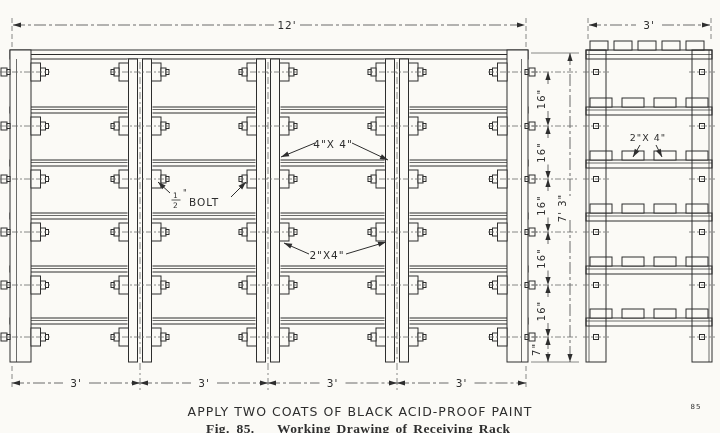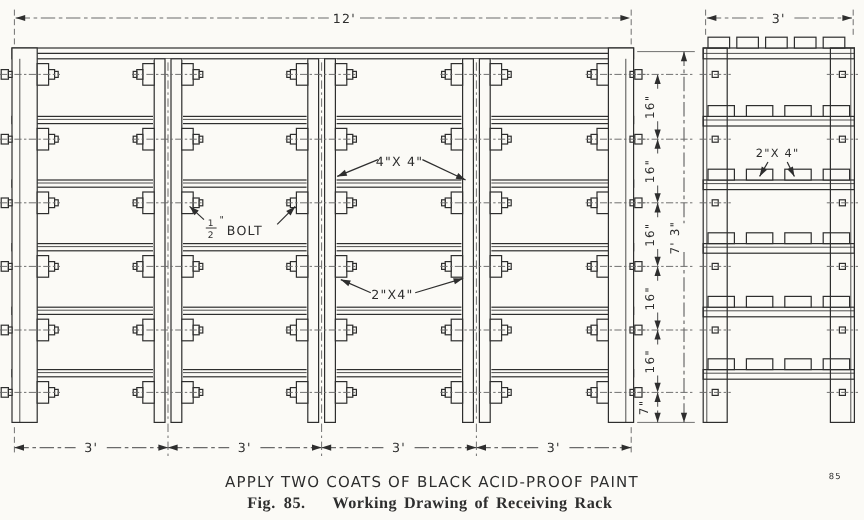--- a/index.html
+++ b/index.html
@@ -1,21 +1,21 @@
 <!DOCTYPE html>
 <html><head>
 <meta charset="utf-8">
 <style>
   html,body{margin:0;padding:0;}
   body{
     width:720px;height:433px;overflow:hidden;
     background:#fbfaf6;
     font-family:"DejaVu Sans",sans-serif;
   }
-  #stage{position:relative;width:720px;height:422px;}
+  #stage{position:relative;width:720px;height:422px;margin-top:10px;}
   svg{display:block;}
   text{fill:#2e2e2e;}
   .hand{font-family:"DejaVu Sans",sans-serif;letter-spacing:1px;}
   .serif{font-family:"Liberation Serif","DejaVu Serif",serif;font-weight:bold;}
 </style>
 </head>
 <body>
 
 <div id="stage">
   <svg id="dwg" width="720" height="433" viewBox="0 0 720 433" xmlns="http://www.w3.org/2000/svg">

